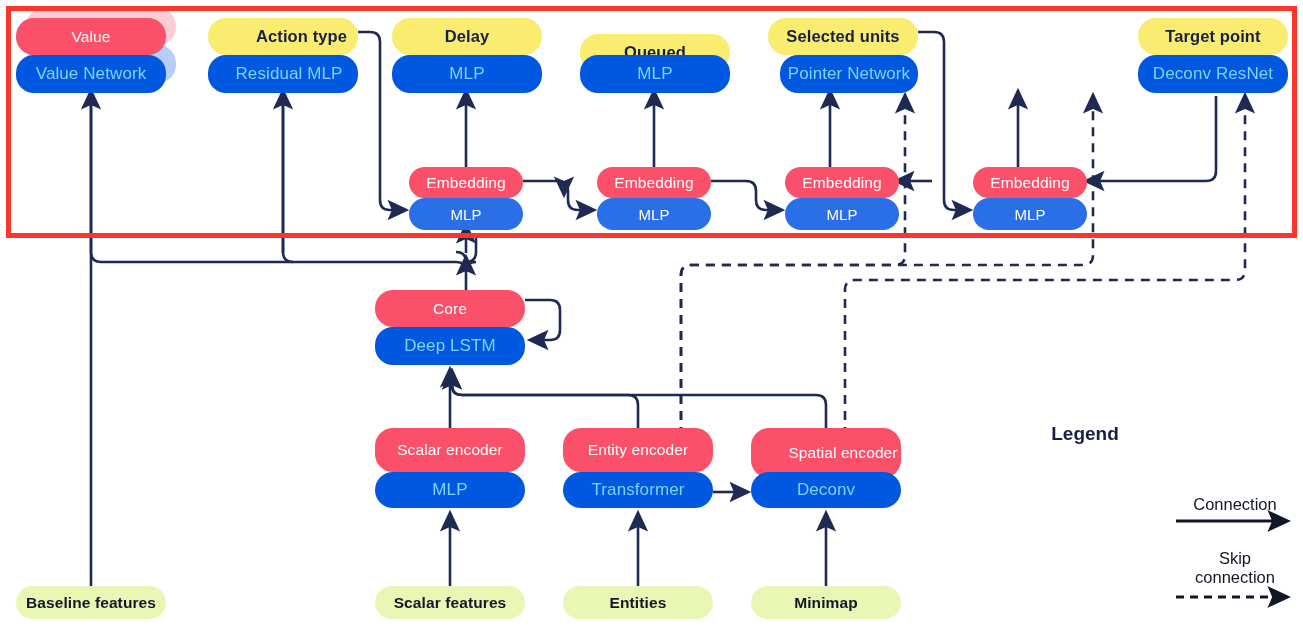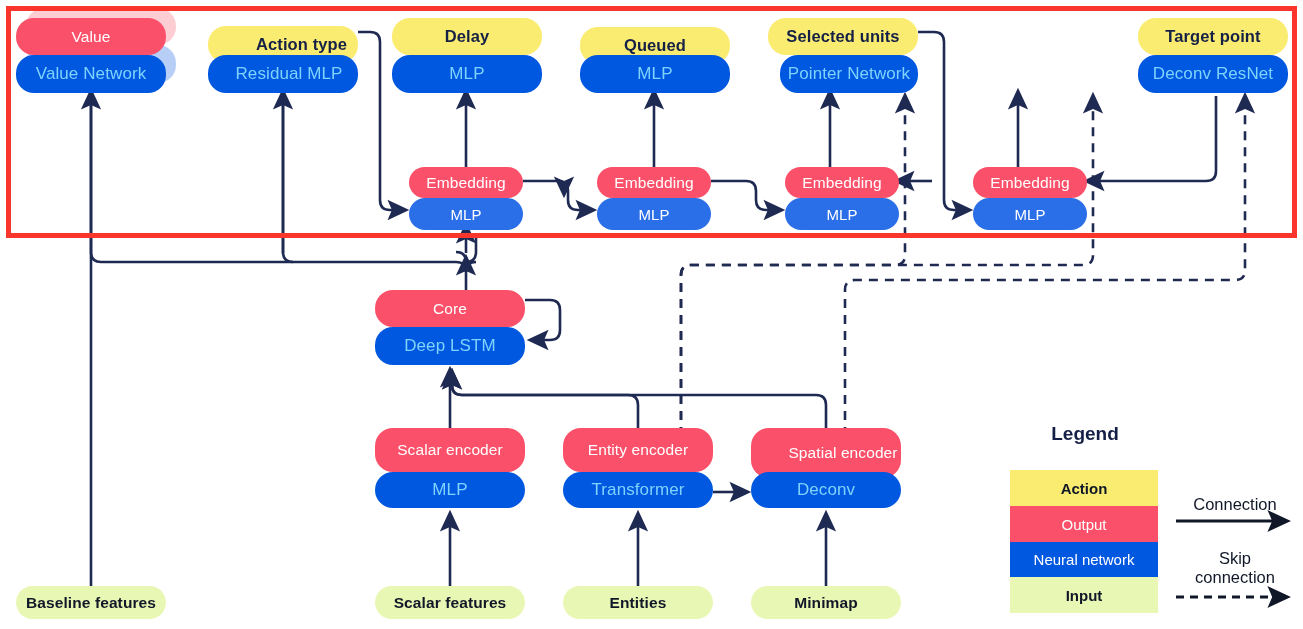--- a/index.html
+++ b/index.html
@@ -110,29 +110,29 @@
   <div class="ghost" style="left:26px;top:8px;width:150px;height:75px;">
     <div class="seg output" style="top:0;height:37px;"></div>
     <div class="seg nn" style="top:37px;height:38px;"></div>
   </div>
 
   <div class="blk" style="left:16px;top:18px;width:150px;height:75px;">
     <div class="seg output" style="top:0;height:37px;">Value</div>
     <div class="seg nn" style="top:37px;height:38px;">Value Network</div>
   </div>
   <div class="blk" style="left:208px;top:18px;width:150px;height:75px;">
-    <div class="seg action" style="top:8px;height:37px;padding-left:37px;">Action type</div>
+    <div class="seg action" style="top:0;height:37px;padding-left:37px;">Action type</div>
     <div class="seg nn" style="top:37px;height:38px;padding-left:12px;">Residual MLP</div>
   </div>
   <div class="blk" style="left:392px;top:18px;width:150px;height:75px;">
     <div class="seg action" style="top:0;height:37px;">Delay</div>
     <div class="seg nn" style="top:37px;height:38px;">MLP</div>
   </div>
   <div class="blk" style="left:580px;top:18px;width:150px;height:75px;">
-    <div class="seg action" style="top:9px;height:37px;">Queued</div>
+    <div class="seg action" style="top:16px;height:37px;">Queued</div>
     <div class="seg nn" style="top:37px;height:38px;">MLP</div>
   </div>
   <div class="blk" style="left:768px;top:18px;width:150px;height:75px;">
     <div class="seg action" style="top:0;height:37px;">Selected units</div>
     <div class="seg nn" style="top:37px;height:38px;margin-left:12px;">Pointer Network</div>
   </div>
   <div class="blk" style="left:1138px;top:18px;width:150px;height:75px;">
     <div class="seg action" style="top:0;height:37px;">Target point</div>
     <div class="seg nn" style="top:37px;height:38px;">Deconv ResNet</div>
   </div>
@@ -181,26 +181,20 @@
   <div class="blk" style="left:563px;top:586px;width:150px;height:33px;">
     <div class="seg input" style="top:0;height:33px;">Entities</div>
   </div>
   <div class="blk" style="left:751px;top:586px;width:150px;height:33px;">
     <div class="seg input" style="top:0;height:33px;">Minimap</div>
   </div>
 
   <div class="redbox" style="left:6px;top:6px;width:1291px;height:232px;"></div>
 
   <div id="legend-title" style="left:1000px;top:423px;">Legend</div>
-  <div class="blk" style="left:1010px;top:470px;width:148px;height:143px;">
-    <div class="lg-row action" style="top:0;height:36px;">Action</div>
-    <div class="lg-row output" style="top:36px;height:36px;">Output</div>
-    <div class="lg-row nn" style="top:72px;height:35px;">Neural network</div>
-    <div class="lg-row input" style="top:107px;height:36px;">Input</div>
-  </div>
 
   <div class="lg-lbl" style="left:1175px;top:495px;width:120px;">Connection</div>
   <div class="lg-lbl" style="left:1175px;top:549px;width:120px;">Skip</div>
   <div class="lg-lbl" style="left:1168px;top:568px;width:134px;">connection</div>
 
   <svg viewBox="0 0 1303 629">
     <defs>
       <marker id="ah2" markerWidth="9" markerHeight="9" refX="5.2" refY="4.5" orient="auto">
         <path d="M0,0.6 L8.4,4.5 L0,8.4 L1.7,4.5 Z" fill="#101828"></path>
       </marker>

